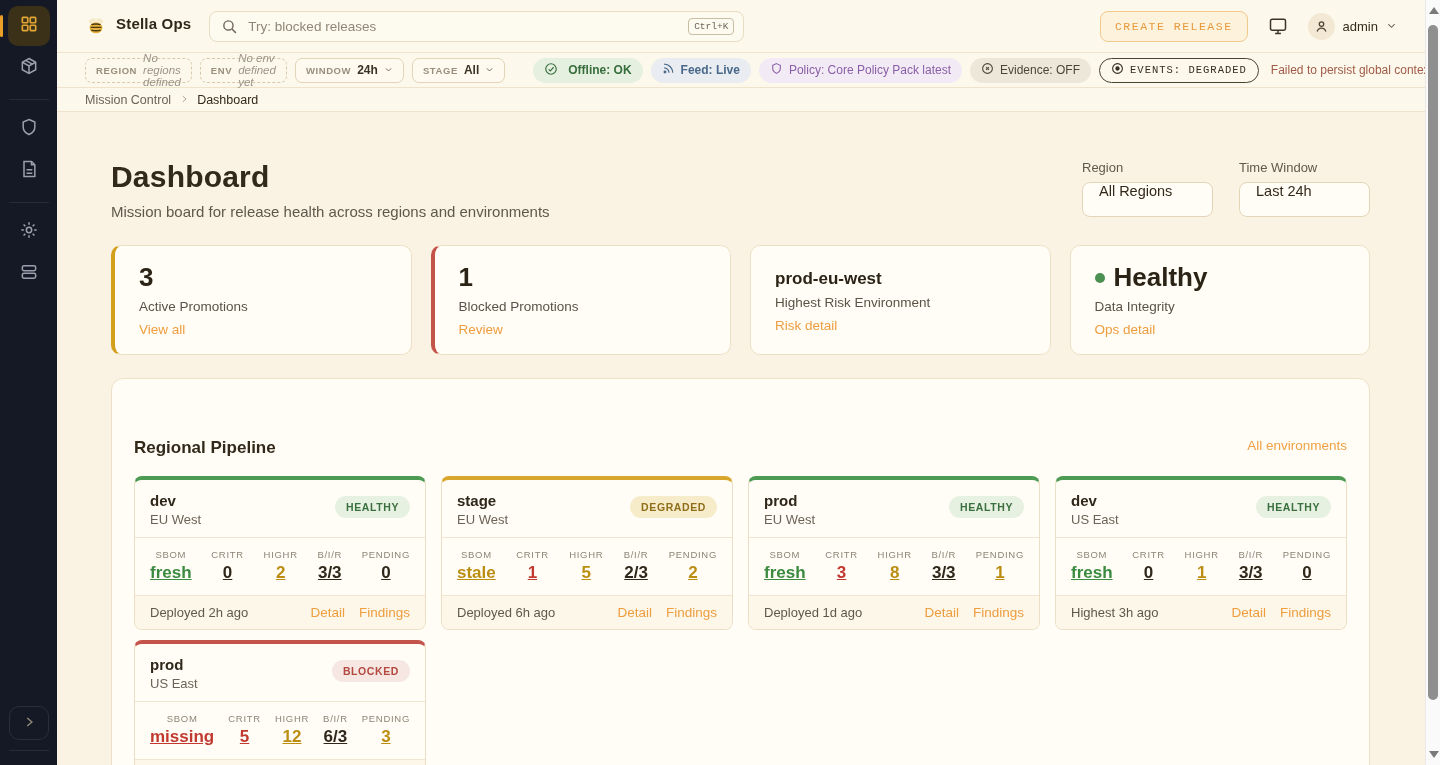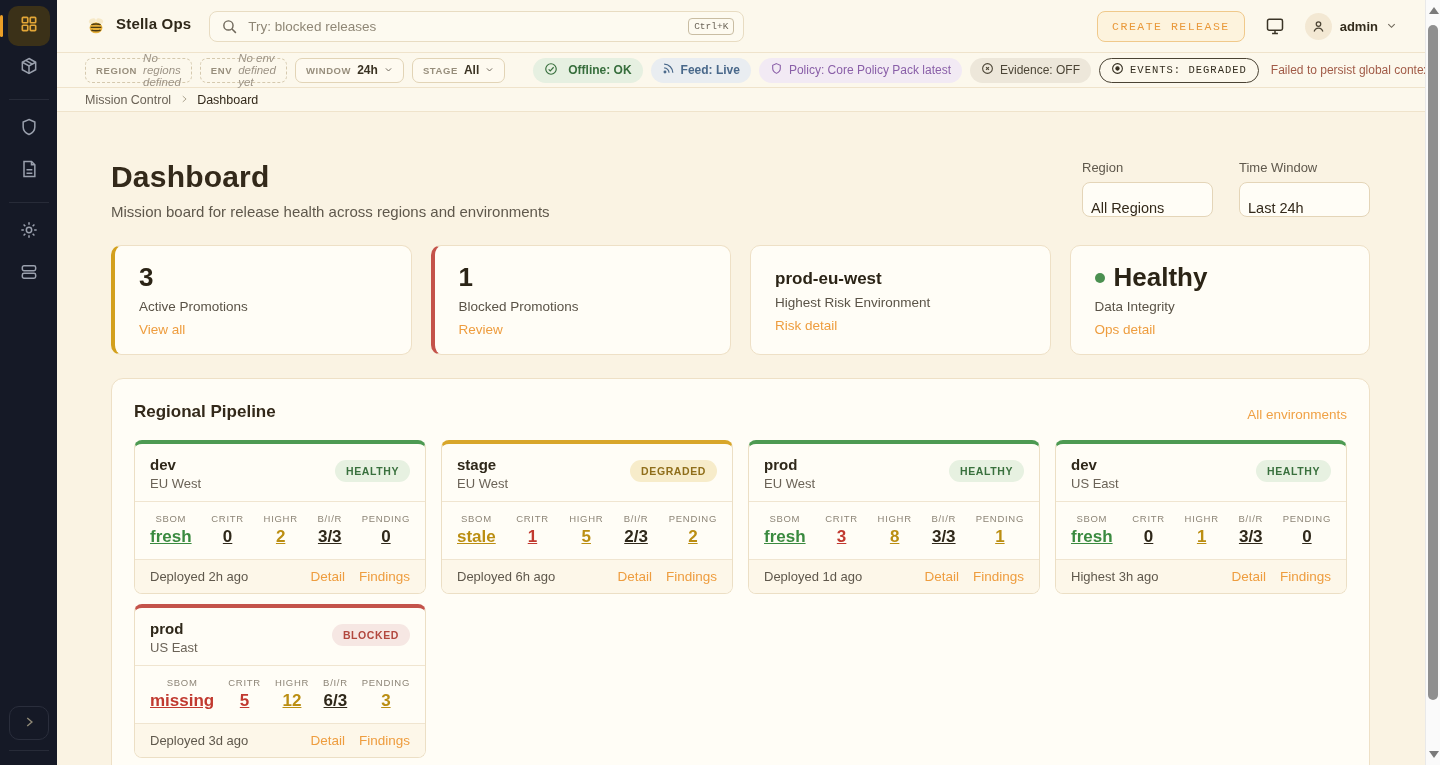--- a/index.html
+++ b/index.html
@@ -29,21 +29,21 @@
   .search { position:relative; margin-left:18px; width:535px; height:31px; }
   .search input { width:100%; height:100%; border:1px solid #e8dcc2; background:#fdfaf0; border-radius:8px; padding:0 70px 0 38px; font-size:13.5px; color:#3a3222; font-family:"Liberation Sans",sans-serif; outline:none; }
   .search input::placeholder { color:#8f8776; }
   .search .mag { position:absolute; left:12px; top:7px; color:#6e675a; }
   .kbd { position:absolute; right:10px; top:7px; border:1px solid #c9bda3; border-radius:4px; padding:2px 5px; font-size:9.5px; color:#6e675a; background:#fdfaf0; }
   .top-right { margin-left:auto; display:flex; align-items:center; gap:20px; }
   .create-btn { border:1px solid #f0c98b; background:#fdf3dd; color:#e9993b; font-size:11.5px; letter-spacing:1.5px; padding:8px 14px; border-radius:8px; cursor:pointer; }
   .monitor { color:#3a3426; display:flex; }
   .user { display:flex; align-items:center; gap:8px; cursor:pointer; }
   .avatar { width:27px; height:27px; border-radius:50%; background:#f3e8d3; display:flex; align-items:center; justify-content:center; color:#4c4434; }
-  .user-name { font-size:13px; font-weight:bold; color:#332c1d; }
+  .user-name { font-size:13px; font-weight:normal; color:#332c1d; }
   .chev { color:#6e675a; }
 
   
   .ctxbar { height:35px; background:#fcf8ec; border-bottom:1px solid #efe3cb; display:flex; align-items:center; padding:0 28px; gap:8px; flex:0 0 35px; }
   .chip { display:flex; align-items:center; gap:6px; height:25px; padding:0 10px; border-radius:7px; font-size:11px; }
   .chip.dashed { border:1px dashed #d5c9ae; }
   .chip.solid { border:1px solid #e2d4b6; background:#fefaf0; cursor:pointer; }
   .chip-label { font-size:9.5px; font-weight:bold; letter-spacing:.6px; color:#978e7c; }
   .chip-empty { font-style:italic; color:#9d9486; font-size:11.5px; }
   .chip-val { font-weight:bold; color:#3a3222; font-size:12px;text-align:center; }
@@ -65,34 +65,34 @@
   .crumb-sep { color:#b0a894; }
   .crumb.current { color:#33291a; }
 
   
   .content { flex:1; padding:48px 55px 0 54px; overflow:hidden; }
   .head-row { display:flex; justify-content:space-between; align-items:flex-start; }
   .page-title { font-size:30px; font-weight:bold; color:#33291a; letter-spacing:.2px; }
   .page-sub { font-size:15px; color:#5f584c; margin-top:9px; }
   .filters { display:flex; gap:26px; }
   .filter label { display:block; font-size:13px; color:#5f584c; margin-bottom:7px; }
-  .select { width:131px; height:35px; border:1px solid #e4d5b8; background:#fffdf6; border-radius:8px; display:flex; align-items:flex-end; padding:0 8px; font-size:14.5px; color:#33291a; cursor:pointer; }
+  .select { width:131px; height:35px; border:1px solid #e4d5b8; background:#fffdf6; border-radius:8px; display:flex; align-items:flex-start; padding:0 16px; font-size:14.5px; color:#33291a; cursor:pointer; }
 
   .stat-row { display:grid; grid-template-columns:repeat(4,1fr); gap:19px; margin-top:25px; }
   .stat-card { background:#fffdf6; border:1px solid #eee0c6; border-radius:10px; height:110px; padding:17px 24px 0; position:relative; }
   .stat-card.a-amber { border-left:4px solid #d3a01d; }
   .stat-card.a-red { border-left:4px solid #c4534a; }
   .stat-value { font-size:26px; font-weight:bold; color:#2b2416; line-height:1.15; }
   .stat-value.medium { font-size:17px; padding-top:6px; }
   .dot { display:inline-block; width:10px; height:10px; border-radius:50%; background:#4b9050; margin-right:9px; vertical-align:3px; }
   .stat-label { font-size:13.5px; color:#5a5347; margin-top:6px; }
   .stat-link { font-size:13.5px; color:#ee9d3f; margin-top:8px; display:inline-block; cursor:pointer; }
 
   .panel { background:#fffdf6; border:1px solid #eee0c6; border-radius:12px; margin-top:23px; padding:23px 22px 24px; height:420px; }
-  .panel-head { display:flex; justify-content:space-between; align-items:flex-end; }
+  .panel-head { display:flex; justify-content:space-between; align-items:flex-start;margin-top:36px; }
   .panel-title { font-size:17px; font-weight:bold; color:#33291a; }
   .panel-link { font-size:13.5px; color:#f0a145; cursor:pointer; }
   .pipe-grid { display:grid; grid-template-columns:repeat(4,1fr); gap:10px 15px; margin-top:18px; }
   .pipe-card { background:#fffdf6; border:1px solid #ecdfc5; border-radius:8px; border-top-width:4px; overflow:hidden; }
   .pipe-card.t-green { border-top-color:#4d9a52; }
   .pipe-card.t-amber { border-top-color:#d8a62a; }
   .pipe-card.t-red { border-top-color:#c4534a; }
   .pipe-head { padding:12px 15px 10px; display:flex; justify-content:space-between; align-items:flex-start; }
   .pipe-env { font-size:15px; font-weight:bold; color:#2f281a; }
   .pipe-region { font-size:13px; color:#6b6357; margin-top:3px; }

